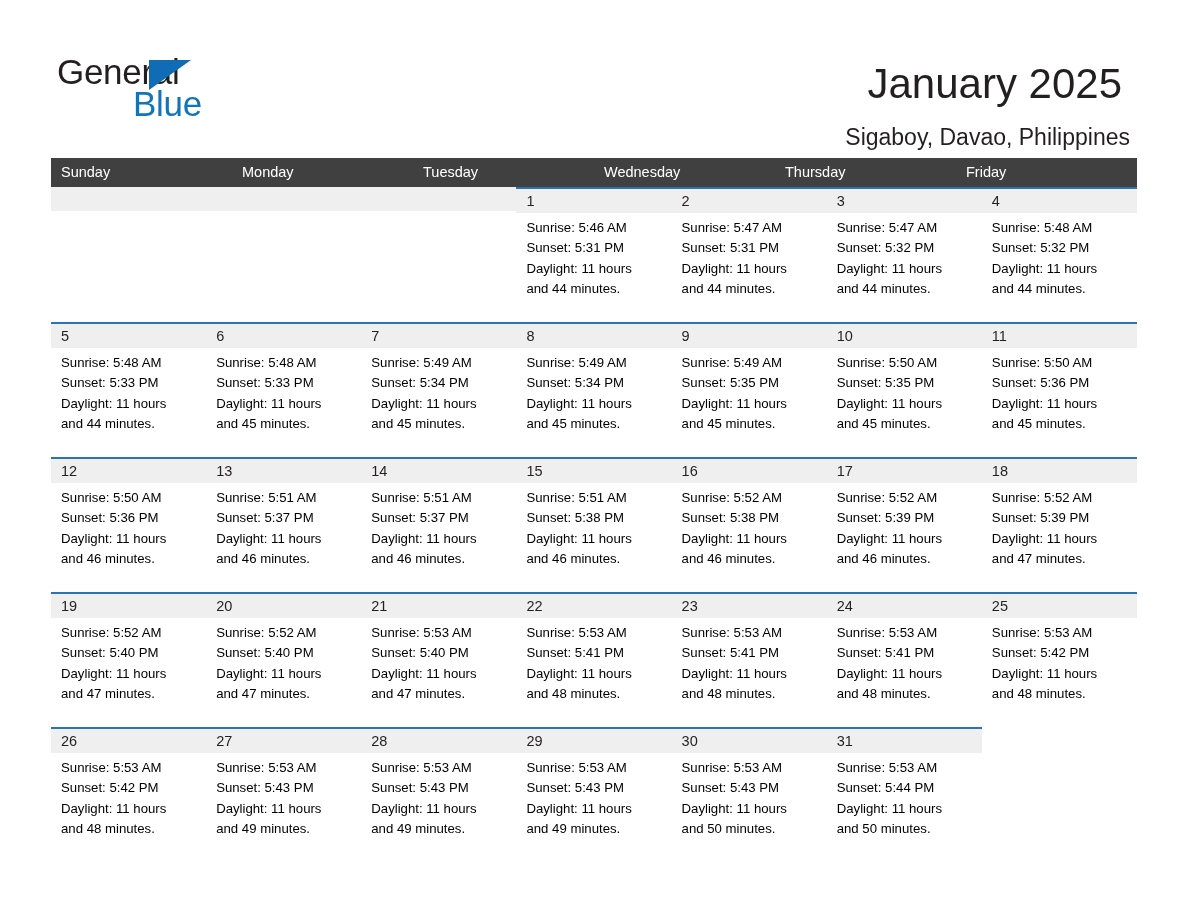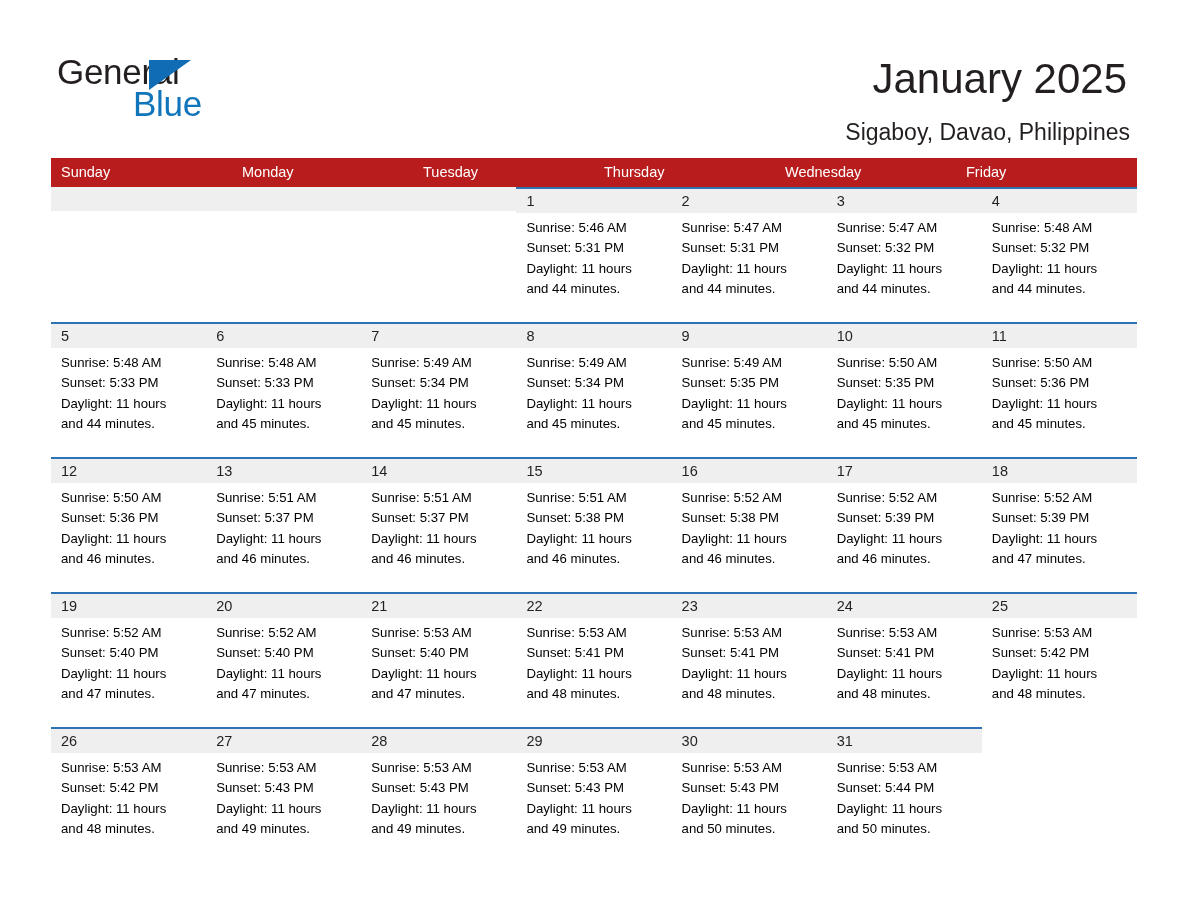--- a/index.html
+++ b/index.html
@@ -73,42 +73,42 @@
     position: absolute;
     right: 58px;
     top: 52px;
     text-align: right;
   }
   .month-title {
     font-size: 42px;
     line-height: 48px;
     font-weight: normal;
     color: #231f20;
-    margin: 3px;
+    margin: 8px;
     font-family: "Liberation Sans", sans-serif;
   }
   .location {
     margin-top: 16px;
     font-size: 23px;
     line-height: 26px;
     color: #231f20;
     font-family: "Liberation Sans", sans-serif;
   }
 
   
   .calendar {
     position: absolute;
     left: 51px;
     top: 158px;
     width: 1086px;
   }
 
   .weekdays {
     display: flex;
-    background: #b91c1c;
+    background: #404040;
     height: 29px;
   }
   .weekday {
     flex: 1 1 0;
     color: #ffffff;
     font-size: 14.5px;
     line-height: 29px;
     padding-left: 10px;
     box-sizing: border-box;
     font-family: "Liberation Sans", sans-serif;
@@ -168,22 +168,22 @@
       <div class="location">Sigaboy, Davao, Philippines</div>
     </div>
 
   </div>
 
   <div class="calendar">
     <div class="weekdays">
         <div class="weekday">Sunday</div>
         <div class="weekday">Monday</div>
         <div class="weekday">Tuesday</div>
+        <div class="weekday">Wednesday</div>
         <div class="weekday">Thursday</div>
-        <div class="weekday">Wednesday</div>
         <div class="weekday">Friday</div>
       </div>
     <div id="weeks-container">
         <div class="week">
           <div class="day no-border">
             <div class="day-number-bar"></div>
           </div>
           <div class="day no-border">
             <div class="day-number-bar"></div>
           </div>

